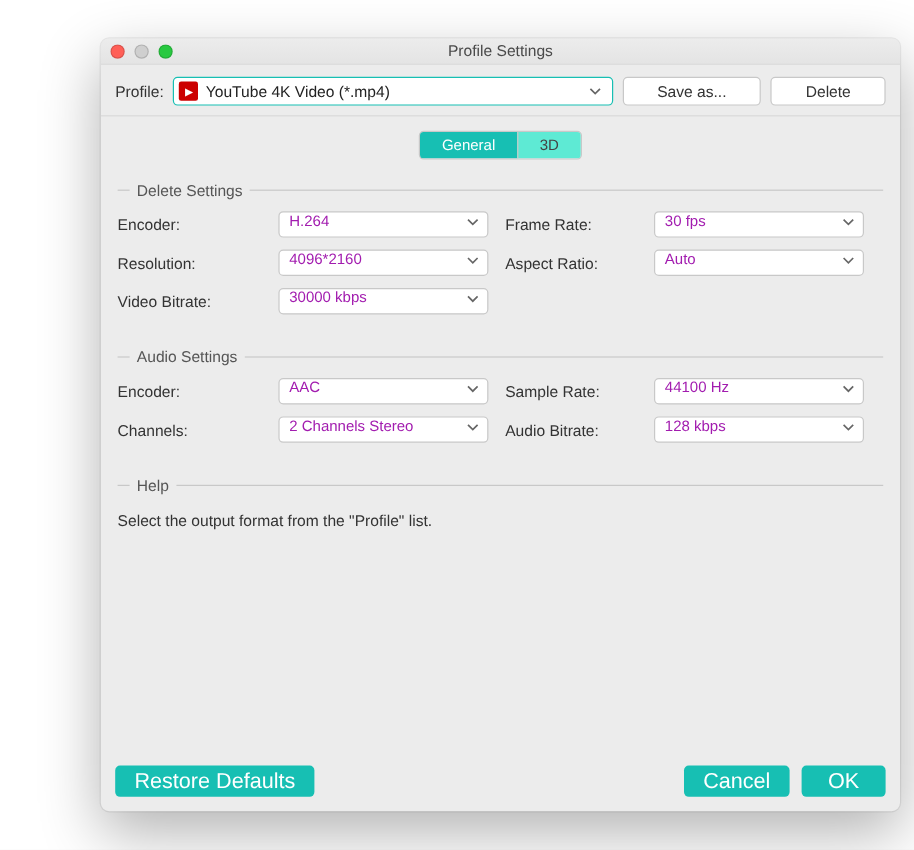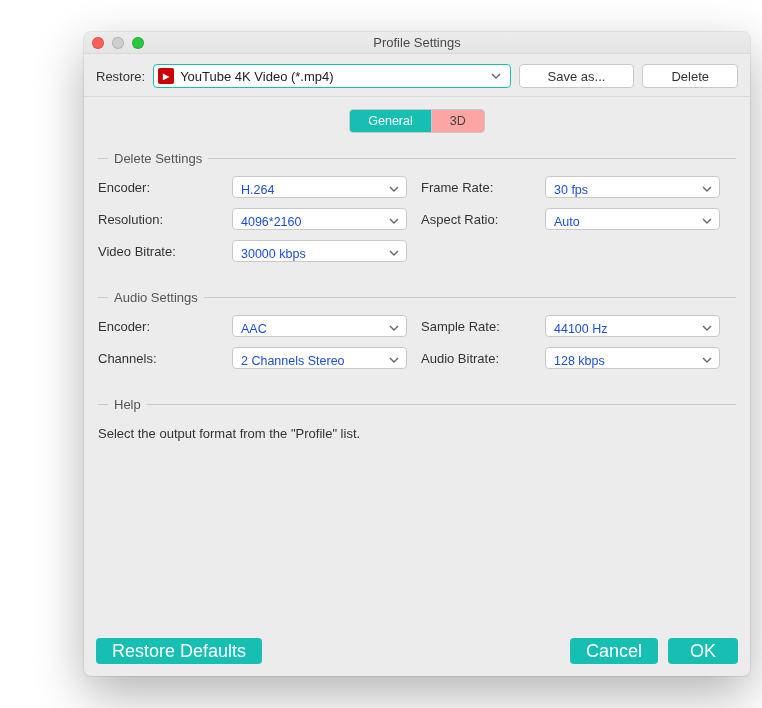--- a/index.html
+++ b/index.html
@@ -62,43 +62,43 @@
     height:24px; padding: 0 28px;
     background:#fff; border:1px solid #c8c8c8; border-radius:4px;
     font-size:13px; color:#333;
     display:flex;align-items:center;justify-content:center;
     cursor:default;
   }
   .content { flex:1; padding: 12px 14px 0 14px; display:flex;flex-direction:column; }
   .seg-wrap { display:flex; justify-content:center; margin-bottom: 18px; }
   .seg { display:flex; border:1px solid #c8c8c8; border-radius:4px; overflow:hidden; }
   .seg button {
-    border:none; background:#fca5a5; height:22px; padding:0 18px;
+    border:none; background:#5eead4; height:22px; padding:0 18px;
     font-size:12.5px; color:#444;
   }
   .seg button.active { background:#17bfb3; color:#fff; }
   .seg button + button { border-left:1px solid #c8c8c8; }
   .group { margin-bottom: 28px; }
   .group-title {
     display:flex; align-items:center; font-size:13px; color:#555;
     margin: 0 0 10px 0;
   }
   .group-title .line-l { width:10px; height:1px; background:#c8c8c8; margin-right:6px;}
   .group-title .line-r { flex:1; height:1px; background:#c8c8c8; margin-left:6px;}
   .grid {
     display:grid;
     grid-template-columns: 120px 175px 110px 175px;
     column-gap: 14px; row-gap: 10px;
     align-items:center;
   }
   .grid .field-label { text-align:left; padding-right:2px; color:#333; }
   .combo {
     height:22px; background:#fff; border:1px solid #c8c8c8; border-radius:4px;
-    display:flex; align-items:flex-end; padding: 0 4px 0 8px;
-    font-size:12.5px; color:#1d4ed8;
+    display:flex; align-items:flex-start; padding: 0 4px 0 8px;
+    font-size:12.5px; color:#a21caf;
   }
   .combo .val { flex:1; }
   .chev {
     width:16px;height:16px;display:flex;align-items:center;justify-content:center;
     color:#666;
   }
   .chev svg { width:10px;height:10px; }
   .help-text { font-size:13px; color:#333; padding: 4px 0 0 0; }
   .spacer { flex:1; }
   .footer {
@@ -121,21 +121,21 @@
   <div class="titlebar">
     <div class="traffic">
       <div class="dot red"></div>
       <div class="dot yellow"></div>
       <div class="dot green"></div>
     </div>
     <div class="title">Profile Settings</div>
   </div>
 
   <div class="toolbar">
-    <span class="label">Restore:</span>
+    <span class="label">Profile:</span>
     <div class="profile-select">
       <span class="profile-icon">▶</span>
       <span class="profile-text">YouTube 4K Video (*.mp4)</span>
       <span class="chev">
         <svg viewBox="0 0 10 10">
             <path d="M1 3 L5 7 L9 3" fill="none" stroke="#666" stroke-width="1.4"></path>
           </svg>
       </span>
     </div>
     <div class="btn">Save as...</div>

